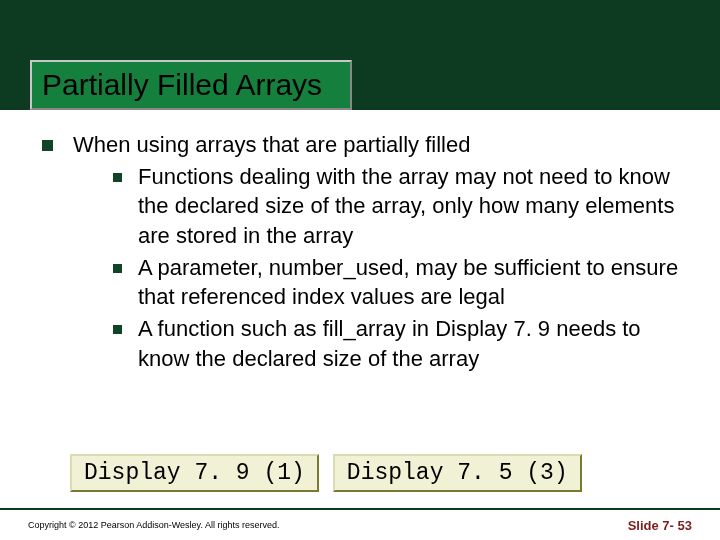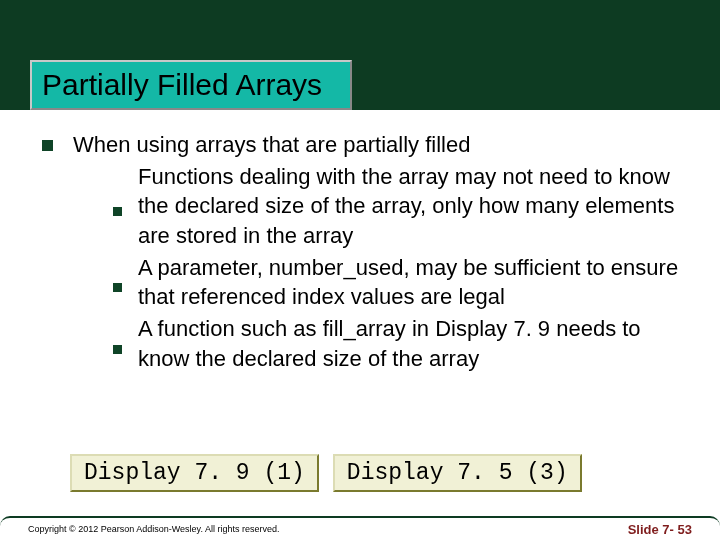--- a/index.html
+++ b/index.html
@@ -14,21 +14,21 @@
   .header-bar {
     width: 100%;
     height: 110px;
     background: #0d3b22;
     position: relative;
   }
   .title-box {
     position: absolute;
     left: 30px;
     top: 60px;
-    background: #14b8a6;
+    background: #15803d;
     border-top: 2px solid #c8c8c8;
     border-left: 2px solid #c8c8c8;
     border-right: 2px solid #888;
     border-bottom: 2px solid #888;
     padding: 6px 28px 6px 10px;
     font-size: 30px;
     color: #000;
   }
   .content {
     position: absolute;
@@ -55,21 +55,21 @@
     width: 9px;
     height: 9px;
     background: #0f4427;
     flex-shrink: 0;
     margin-top: 11px;
     margin-right: 16px;
   }
   .lvl1-text { flex: 1; }
   .lvl2 {
     display: flex;
-    align-items: center;
+    align-items: flex-start;
     margin-left: 40px;
     margin-top: 2px;
   }
   .buttons-row {
     position: absolute;
     left: 70px;
     bottom: 48px;
     display: flex;
     gap: 14px;
     font-family: Liberation Mono, monospace;
@@ -82,27 +82,26 @@
     font-size: 23px;
     padding: 4px 12px;
     color: #000;
     cursor: pointer;
   }
   .footer {
     position: absolute;
     left: 0;
     bottom: 0;
     width: 100%;
-    height: 24px;
+    height: 32px;
     display: flex;
     justify-content: space-between;
     align-items: center;
     padding: 0 28px;
     border-top: 2px solid #0d3b22;
-    border-radius: 10px;
   }
   .copyright {
     font-size: 9px;
     color: #000;
   }
   .slide-num {
     font-size: 13px;
     font-weight: bold;
     color: #7f1d1d;
   }

